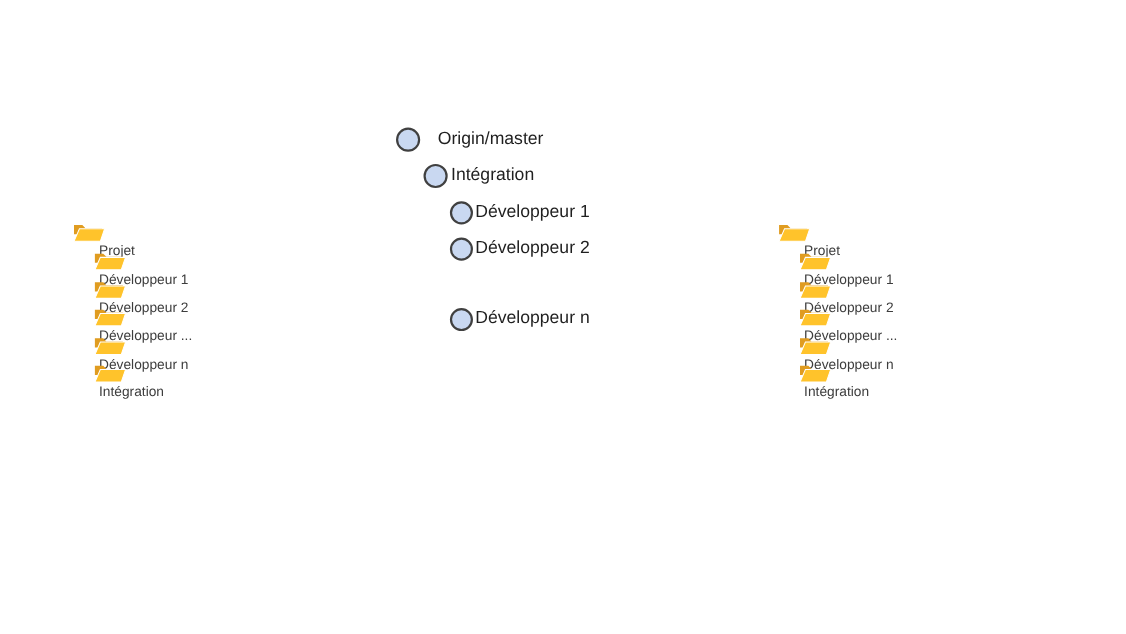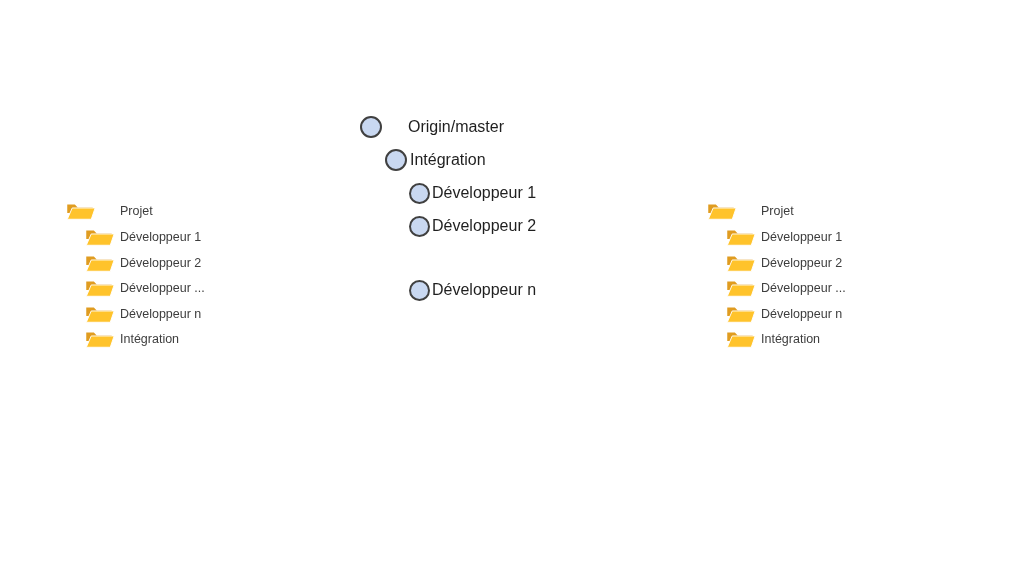--- a/index.html
+++ b/index.html
@@ -12,23 +12,23 @@
   .node-circle{
     display:inline-block;border-radius:50%;
     background:#c9d8f1;border:2px solid #404040;box-sizing:border-box;
     flex:0 0 auto;
   }
   .node-circle.sz22{width:22px;height:22px;}
   .node-circle.sz21{width:21px;height:21px;}
   .branch-label{
     color:#1f1f1f;font-size:16px;line-height:1;white-space:nowrap;
   }
-  .gap10{margin-left:26px;} .gap3{margin-left:3px;} .gap2{margin-left:2px;}
+  .gap10{margin-left:16px;} .gap3{margin-left:3px;} .gap2{margin-left:2px;}
   
-  .tree-row{position:absolute;display:flex;align-items:center;height:22px;}
+  .tree-row{position:absolute;display:flex;height:22px;flex-direction:column;}
   .folder-icon{width:30px;height:22px;flex:0 0 auto;}
   .tree-label{
     color:#3d3d3d;font-size:12.5px;line-height:1;white-space:nowrap;
   }
   .tgap24{margin-left:24px;} .tgap5{margin-left:5px;}
 </style>
 </head>
 <body>
 
 <svg width="0" height="0" style="position:absolute">

